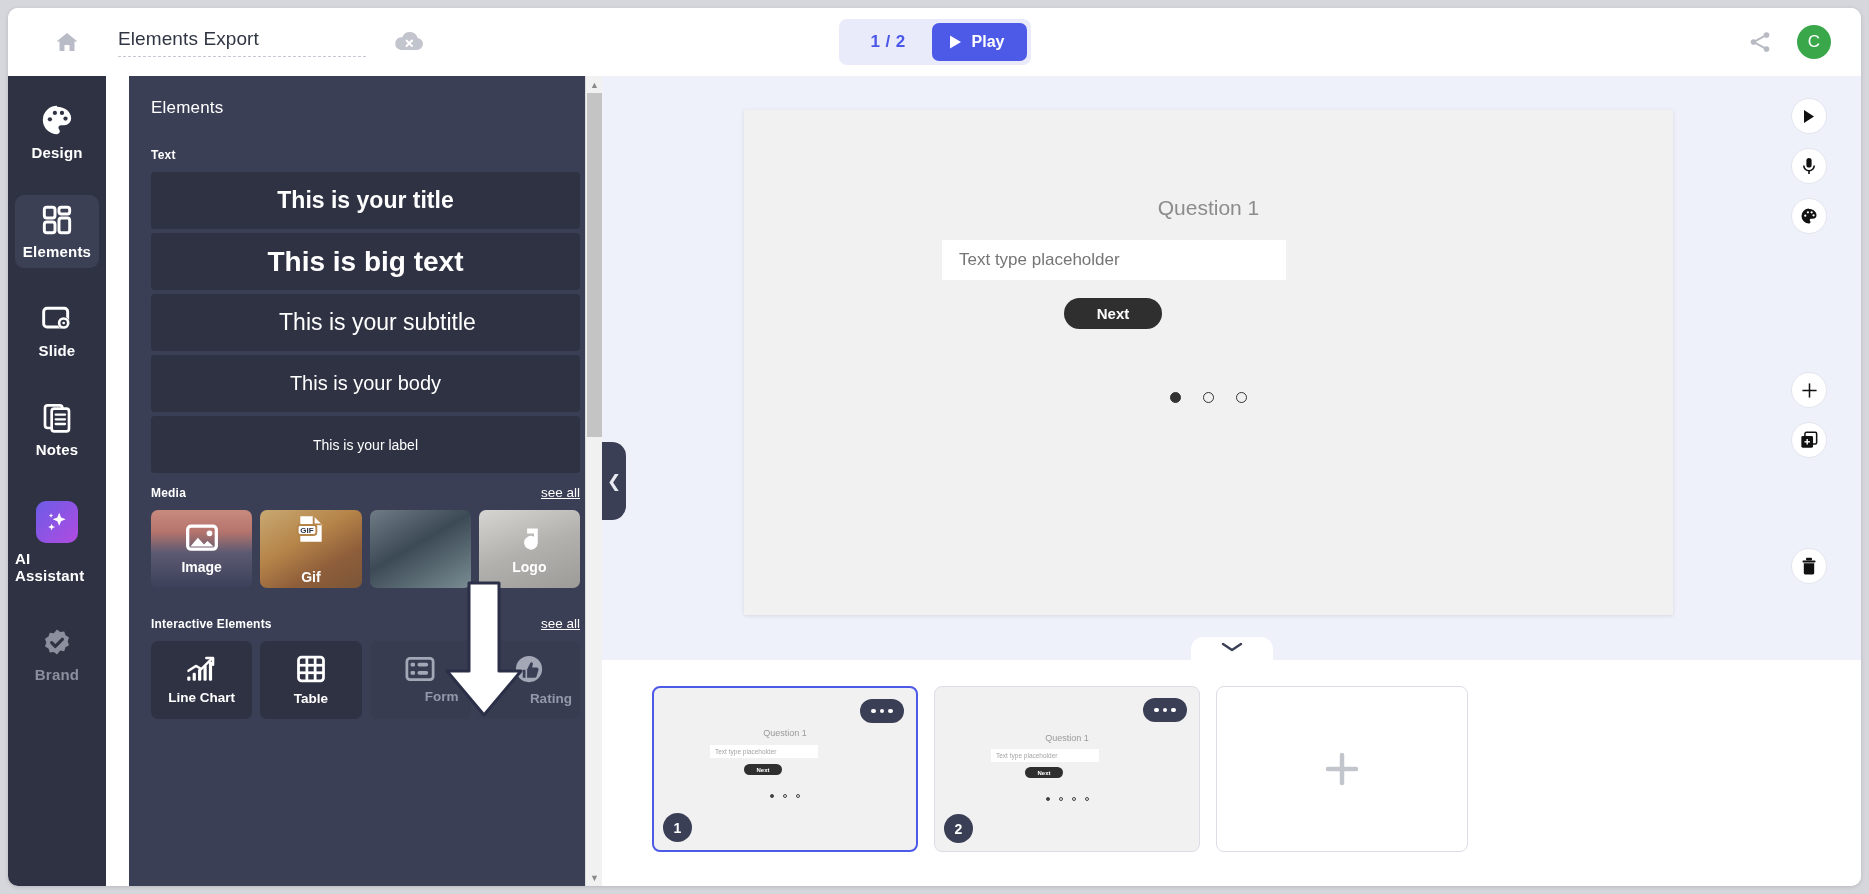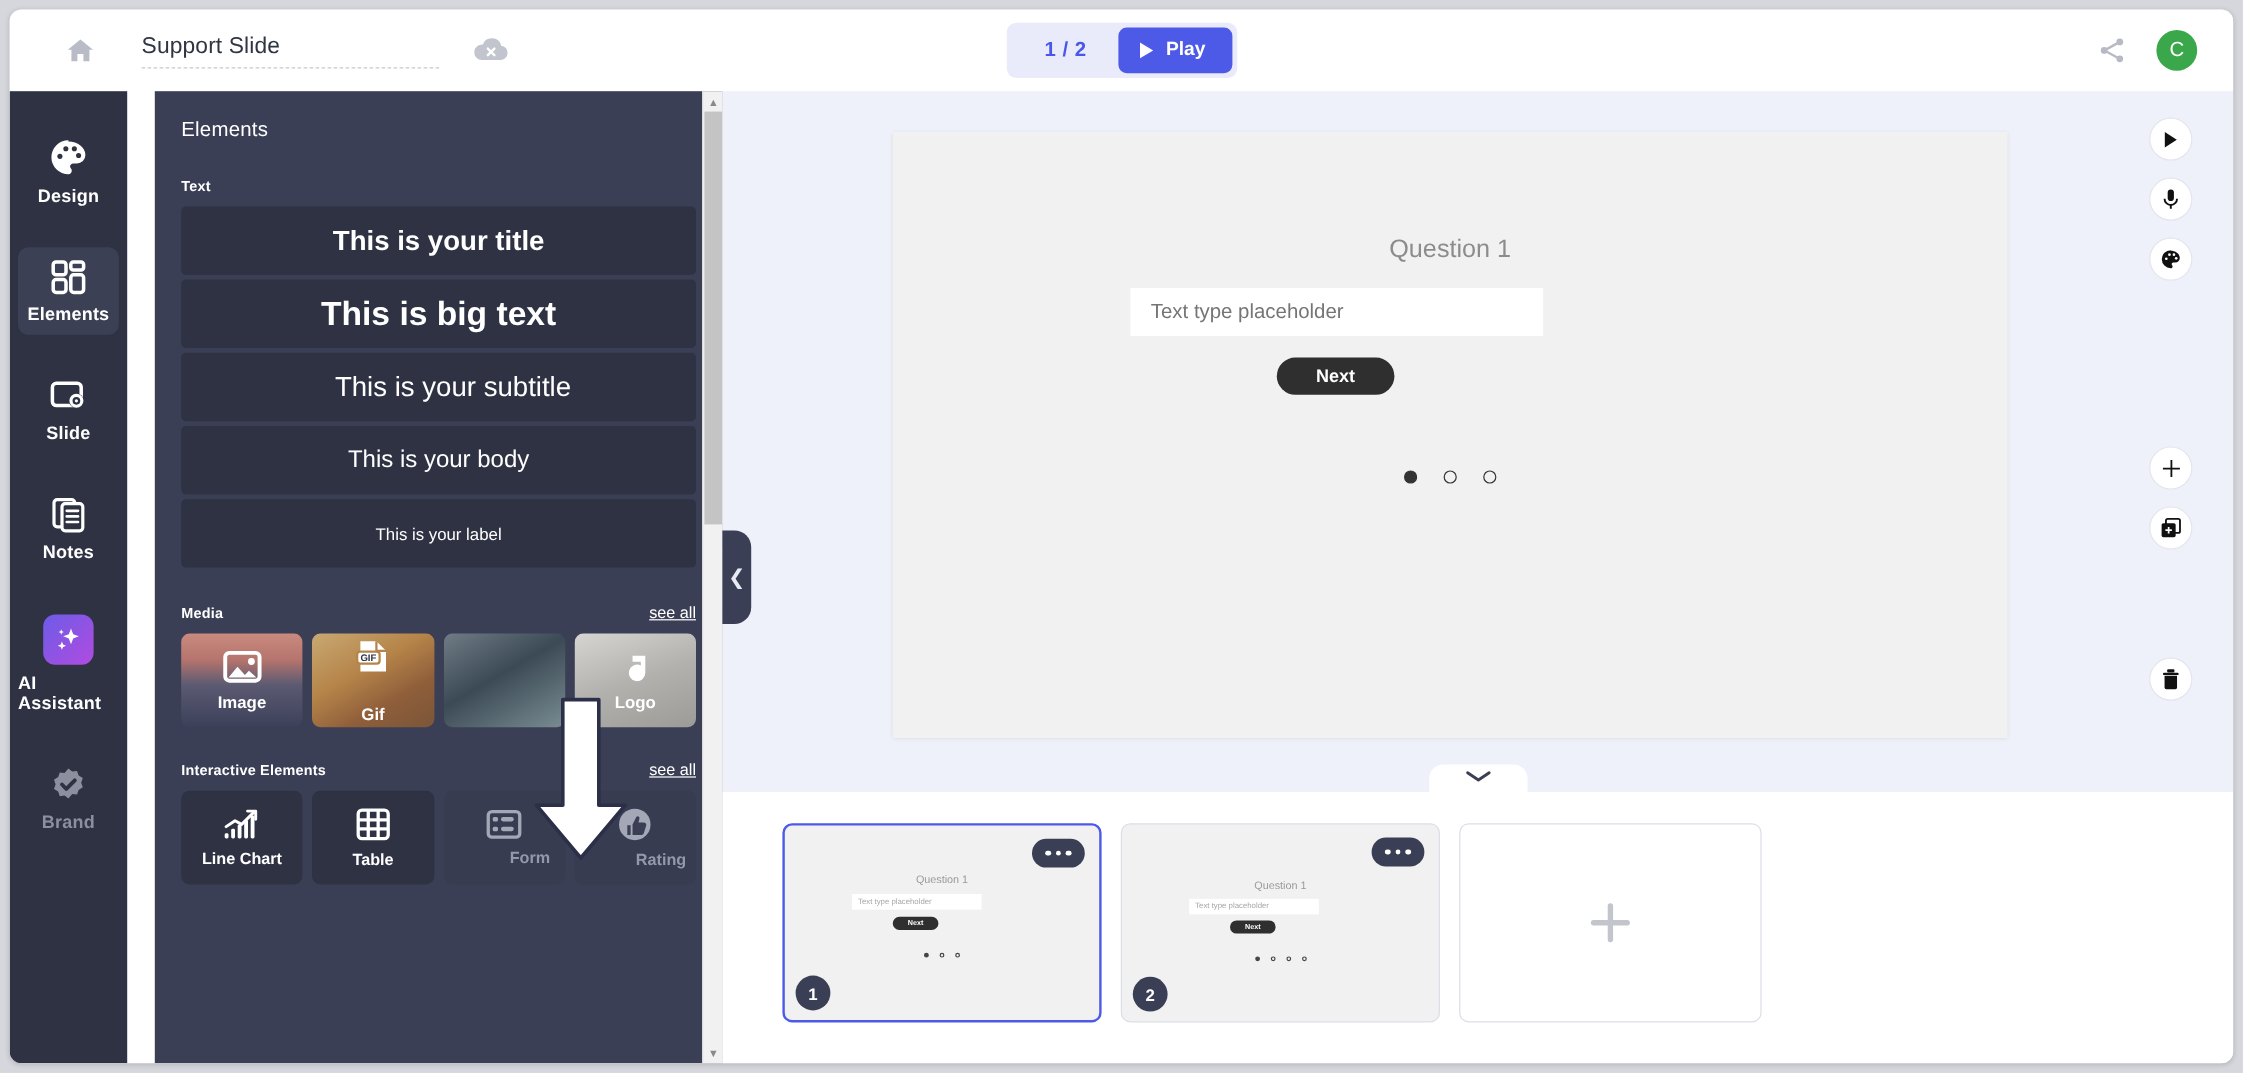--- a/index.html
+++ b/index.html
@@ -62,21 +62,21 @@
     width: 34px; height: 34px; border-radius: 50%;
     background: #3aa84a; color: #fff; font-size: 17px;
     display: flex; align-items: center; justify-content: center;
     cursor: pointer; font-weight: 500;
   }
 
   
   .rail {
     position: absolute; left: 0; top: 68px; width: 98px; bottom: 0;
     background: #2e3243;
-    padding-top: 18px;
+    padding-top: 7px;
   }
   .rail-item {
     width: 100%; padding: 11px 0 9px 0;
     display: flex; flex-direction: column; align-items: center; gap: 8px;
     cursor: pointer; margin-bottom: 6px;
   }
   .rail-item .ri-box {
     width: 84px; padding: 9px 0 8px; border-radius: 9px;
     display:flex; flex-direction:column; align-items:center; gap:7px;
   }
@@ -276,21 +276,21 @@
 <div id="app">
 
   <div class="topbar">
     <div class="home-btn">
       <svg width="26" height="24" viewBox="0 0 24 24">
         <path d="M12 3 1.5 11.5h3V21h5v-6h5v6h5v-9.5h3z" fill="#b9bcc6"></path>
       </svg>
     </div>
 
     <div class="title-wrap">
-      <span class="title-text">Support Slide</span>
+      <span class="title-text">Elements Export</span>
       <div class="title-underline"></div>
     </div>
 
     <div class="cloud-status">
       <svg width="34" height="26" viewBox="0 0 34 26">
         <path d="M9 21h16a6 6 0 0 0 .6-11.97A8 8 0 0 0 10.3 8.2 6.4 6.4 0 0 0 9 21z" fill="#c2c5cd"></path>
         <g stroke="#fff" stroke-width="2" stroke-linecap="round">
           <line x1="14.5" y1="11.5" x2="20" y2="17"></line>
           <line x1="20" y1="11.5" x2="14.5" y2="17"></line>
         </g>
@@ -415,21 +415,21 @@
       <div class="text-card">
         <span class="t-sub">This is your subtitle</span>
       </div>
       <div class="text-card">
         <span class="t-body">This is your body</span>
       </div>
       <div class="text-card">
         <span class="t-label">This is your label</span>
       </div>
 
-      <div class="sec-head" style="margin-top:30px;">
+      <div class="sec-head" style="margin-top:12px;">
         <span class="sec-title">Media</span>
         <span class="see-all">see all</span>
       </div>
 
       <div class="media-grid">
         <div class="media-card mc-image">
           <svg class="mc-icon" width="34" height="30" viewBox="0 0 24 22">
             <rect x="1.5" y="1.5" width="21" height="17" rx="2.5" fill="none" stroke="#fff" stroke-width="2.4"></rect>
             <circle cx="17.5" cy="6.8" r="2.1" fill="#fff"></circle>
             <path d="M3.5 16.5l5.5-6.5 4.5 5 2.5-2.6 4.5 4.1z" fill="#fff"></path>

